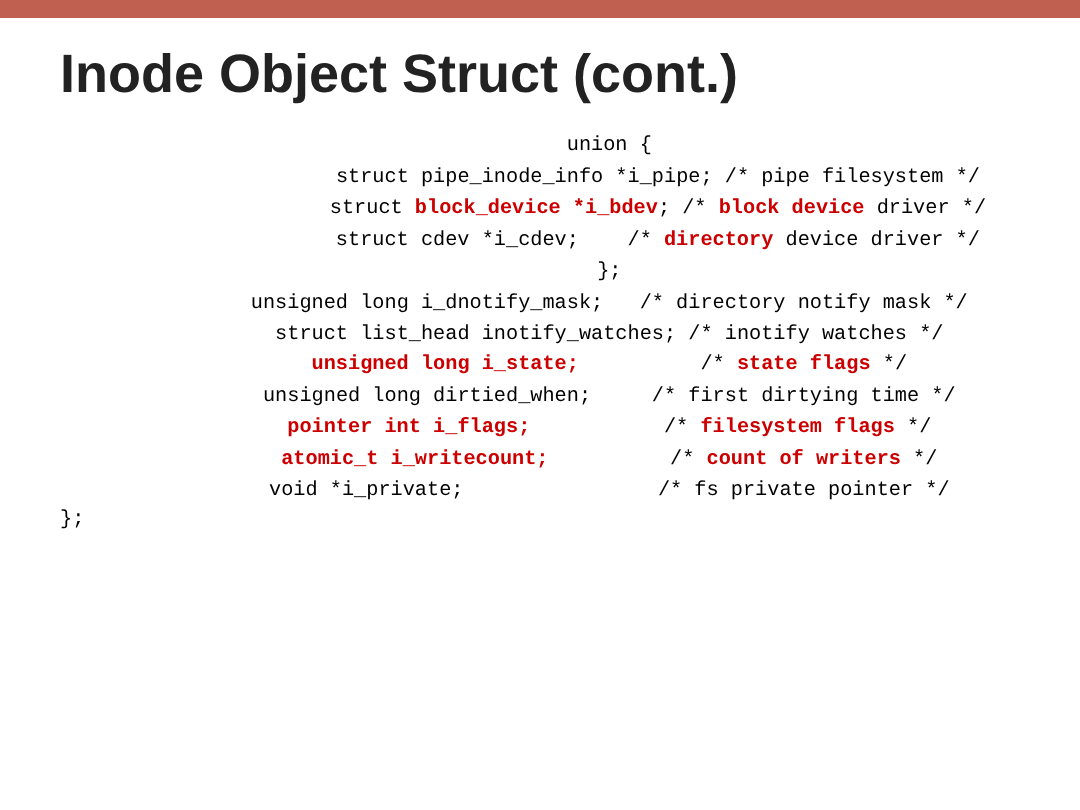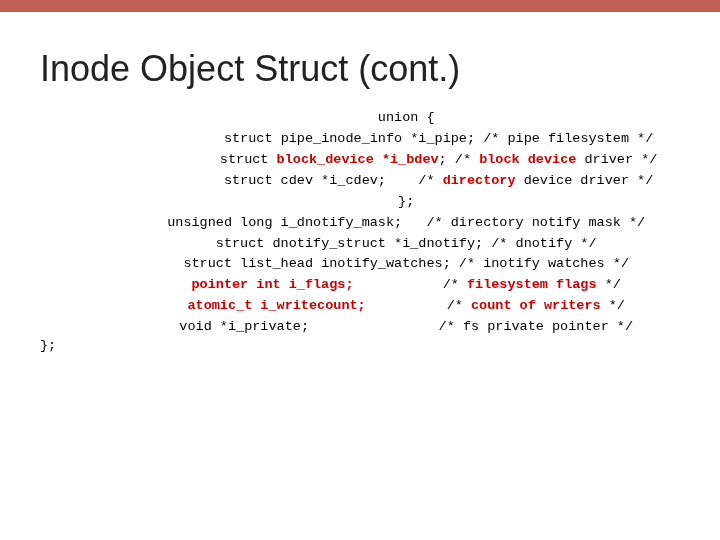--- a/index.html
+++ b/index.html
@@ -10,23 +10,23 @@
       font-family: Arial, sans-serif;
       overflow: hidden;
     }
     .top-bar {
       width: 100%;
       height: 12px;
       background: #c06050;
     }
     .page-title {
       font-size: 36px;
-      font-weight: normal;
+      font-weight: bold;
       color: #222;
-      padding: 36px 40px 18px 40px;
+      padding: 16px 40px 18px 40px;
     }
     .code-block {
       font-family: 'Courier New', Courier, monospace;
       font-size: 13.5px;
       line-height: 1.55;
       color: #000;
       padding: 0 40px 0 100px;
       text-align: center;
     }
     .red {
@@ -45,19 +45,20 @@
 
 <div class="page-title">Inode Object Struct (cont.)</div>
 
 <div class="code-block">
   <span class="code-line">    union {</span>
   <span class="code-line">            struct pipe_inode_info *i_pipe; /* pipe filesystem */</span>
   <span class="code-line">            struct <span class="red">block_device *i_bdev</span>; /* <span class="red">block device</span> driver */</span>
   <span class="code-line">            struct cdev *i_cdev;    /* <span class="red">directory</span> device driver */</span>
   <span class="code-line">    };</span>
   <span class="code-line">    unsigned long i_dnotify_mask;   /* directory notify mask */</span>
-  <span class="code-line">    struct dnotify_struct *i_dnotify; /* dnotify */</span>
   <span class="code-line">    struct list_head inotify_watches; /* inotify watches */</span>
+  <span class="code-line">    <span class="red">unsigned long i_state;</span>          /* <span class="red">state flags</span> */</span>
+  <span class="code-line">    unsigned long dirtied_when;     /* first dirtying time */</span>
   <span class="code-line">    <span class="red">pointer int i_flags;</span>           /* <span class="red">filesystem flags</span> */</span>
   <span class="code-line">    <span class="red">atomic_t i_writecount;</span>          /* <span class="red">count of writers</span> */</span>
   <span class="code-line">    void *i_private;                /* fs private pointer */</span>
 </div>
 <div style="font-family:'Courier New',Courier,monospace;font-size:13.5px;padding:0 40px 0 40px;">};</div>
 
 </body></html>

